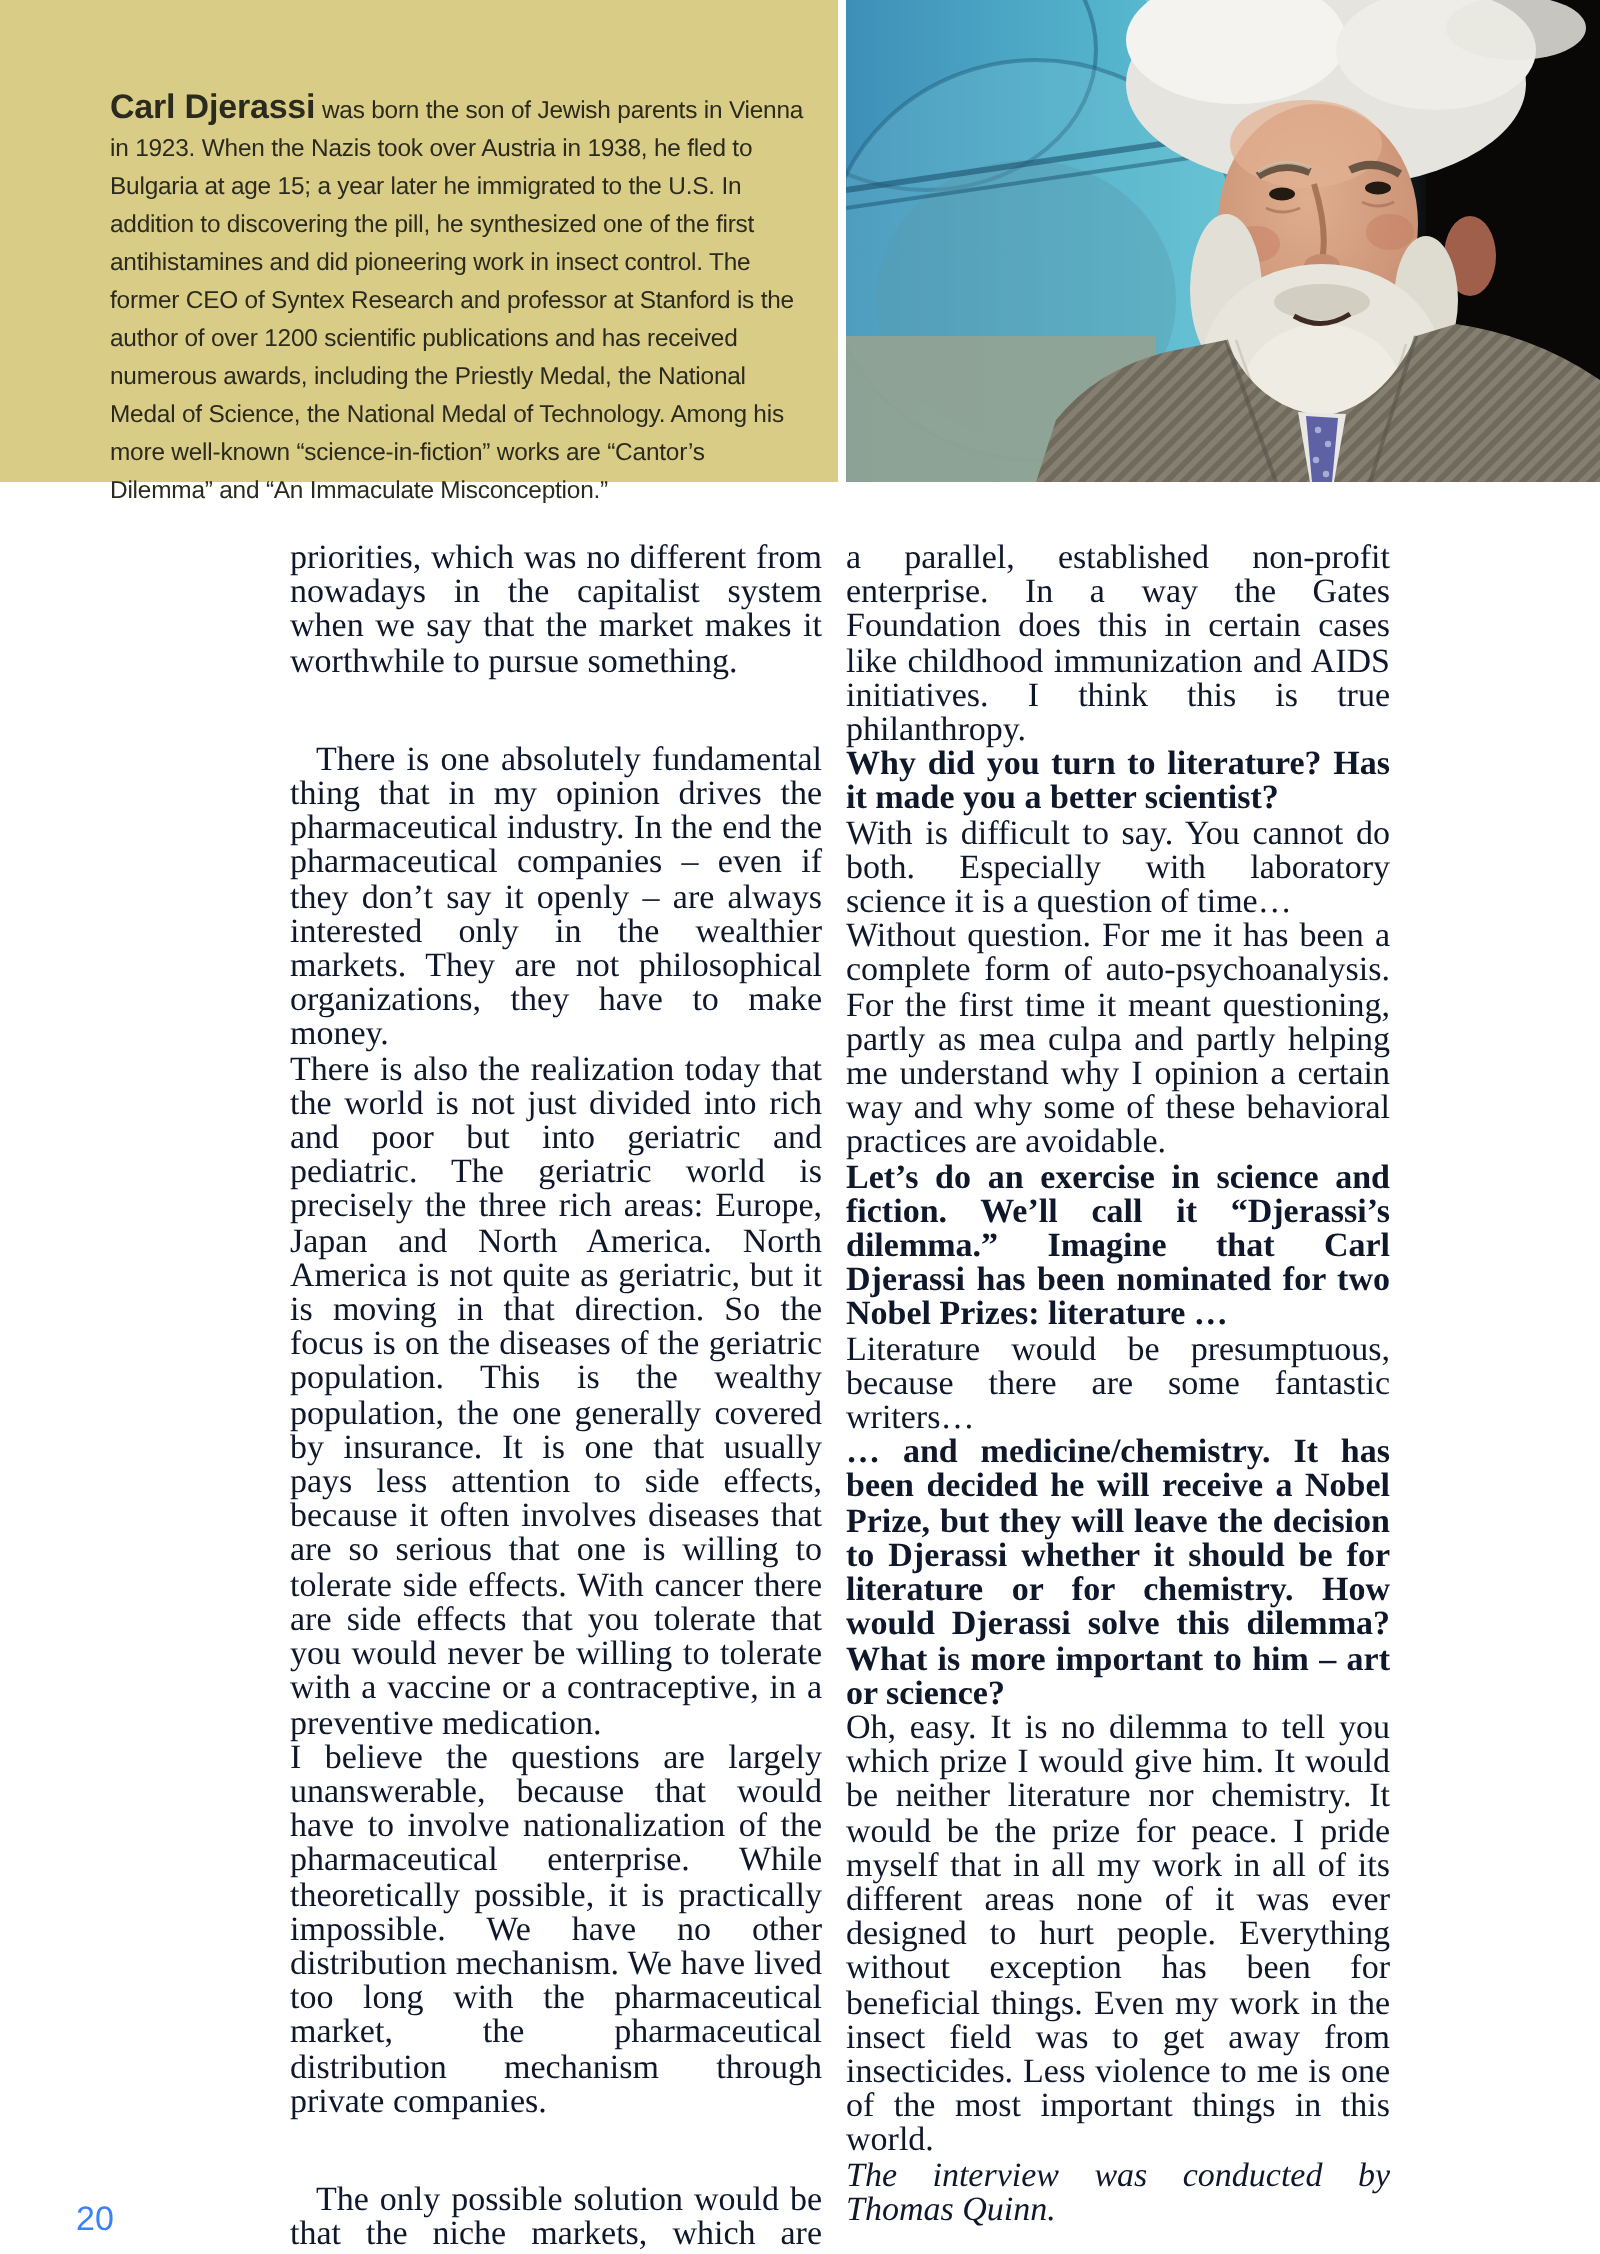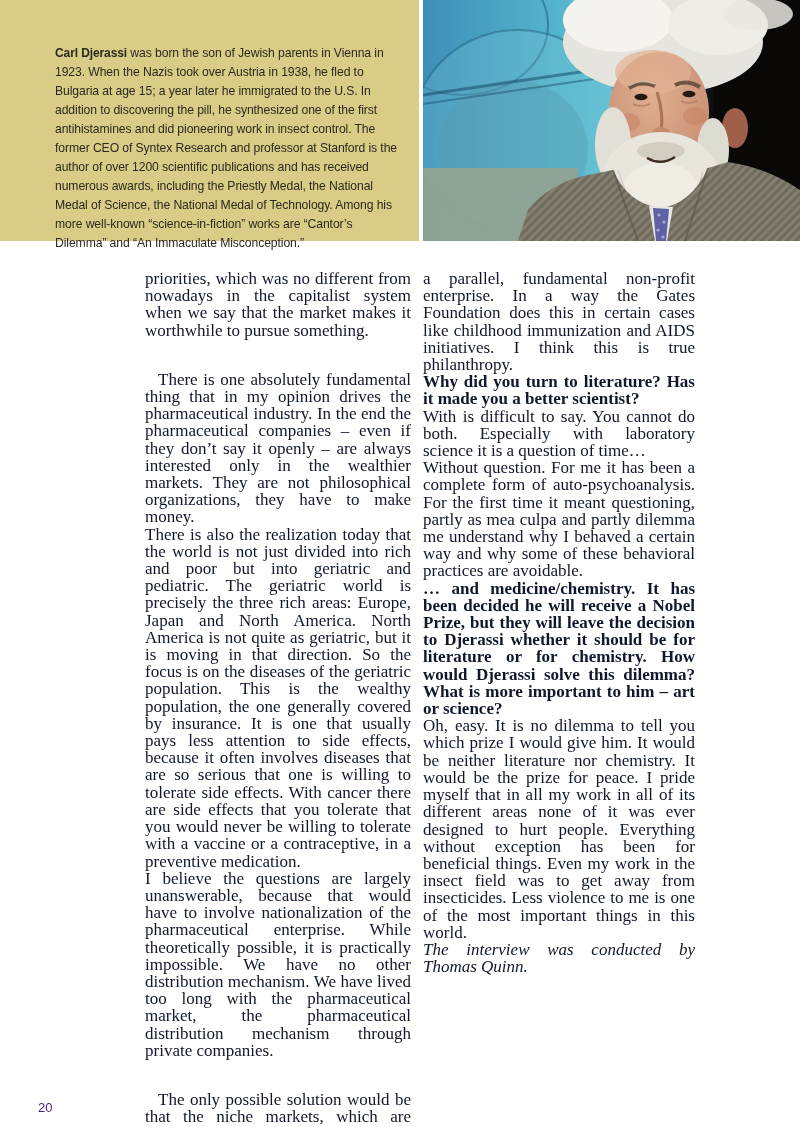--- a/index.html
+++ b/index.html
@@ -10,21 +10,21 @@
   }
   
   .bio-box {
     position:absolute; left:0; top:0; width:419px; height:241px;
     background:#d9cc86; box-sizing:border-box;
     padding:44px 14px 0 55px;
     font-family:"Liberation Sans", sans-serif;
     font-size:12.2px; line-height:19px; letter-spacing:-0.1px;
     color:#2b2a1f;
   }
-  .bio-box b { font-size:12px; }
+  .bio-box b { font-size:17px; }
   .photo {
     position:absolute; left:423px; top:0; width:377px; height:241px;
   }
   .photo svg { display:block; width:100%; height:100%; }
   
   .col {
     position:absolute; top:270px;
     font-size:17px; line-height:17.2px; color:#0f172a;
     text-align:justify;
   }
@@ -32,21 +32,21 @@
   #col-right { left:423px; width:272px; }
   .col p { margin:0; }
   .col p.para   { text-indent:13px;margin-top:32px; }
   .col p.q      { font-weight:bold; }
   .col p.credit { font-style:italic; }
   .col p.gap    { }
   
   .page-num {
     position:absolute; left:38px; top:1100px;
     font-family:"Liberation Sans", sans-serif;
-    font-size:13px; color:#4c1d95;
+    font-size:17px; color:#3b82f6;
   }
 </style>
 </head>
 <body>
 
 <div class="bio-box">
   <b>Carl Djerassi</b><span> was born the son of Jewish parents in Vienna in 1923. When the Nazis took over Austria in 1938, he fled to Bulgaria at age 15; a year later he immigrated to the U.S. In addition to discovering the pill, he synthesized one of the first antihistamines and did pioneering work in insect control. The former CEO of Syntex Research and professor at Stanford is the author of over 1200 scientific publications and has received numerous awards, including the Priestly Medal, the National Medal of Science, the National Medal of Technology. Among his more well-known “science-in-fiction” works are “Cantor’s Dilemma” and “An Immaculate Misconception.”</span>
 </div>
 
 <div class="photo">
@@ -137,22 +137,24 @@
 </div>
 
 <div class="col" id="col-left">
     <p class="cont">priorities, which was no different from nowadays in the capitalist system when we say that the market makes it worthwhile to pursue something.</p>
     <p class="para">There is one absolutely fundamental thing that in my opinion drives the pharmaceutical industry. In the end the pharmaceutical companies – even if they don’t say it openly – are always interested only in the wealthier markets. They are not philosophical organizations, they have to make money.</p>
     <p class="a">There is also the realization today that the world is not just divided into rich and poor but into geriatric and pediatric. The geriatric world is precisely the three rich areas: Europe, Japan and North America. North America is not quite as geriatric, but it is moving in that direction. So the focus is on the diseases of the geriatric population. This is the wealthy population, the one generally covered by insurance. It is one that usually pays less attention to side effects, because it often involves diseases that are so serious that one is willing to tolerate side effects. With cancer there are side effects that you tolerate that you would never be willing to tolerate with a vaccine or a contraceptive, in a preventive medication.</p>
     <p class="a">I believe the questions are largely unanswerable, because that would have to involve nationalization of the pharmaceutical enterprise. While theoretically possible, it is practically impossible. We have no other distribution mechanism. We have lived too long with the pharmaceutical market, the pharmaceutical distribution mechanism through private companies.</p>
     <p class="para">The only possible solution would be that the niche markets, which are important ones societally but are simply not attractive to the pharmaceutical industry, would have to be served by</p>
   </div>
 <div class="col" id="col-right">
-    <p class="cont">a parallel, fundamental non-profit enterprise. In a way the Gates Foundation does this in certain cases like childhood immunization and AIDS initiatives. I think this is true philanthropy.</p>
+    <p class="cont">a parallel, established non-profit enterprise. In a way the Gates Foundation does this in certain cases like childhood immunization and AIDS initiatives. I think this is true philanthropy.</p>
     <p class="q gap">Why did you turn to literature? Has it made you a better scientist?</p>
     <p class="a">With is difficult to say. You cannot do both. Especially with laboratory science it is a question of time…</p>
-    <p class="a">Without question. For me it has been a complete form of auto-psychoanalysis. For the first time it meant questioning, partly as mea culpa and partly dilemma me understand why I behaved a certain way and why some of these behavioral practices are avoidable.</p>
+    <p class="a">Without question. For me it has been a complete form of auto-psychoanalysis. For the first time it meant questioning, partly as mea culpa and partly helping me understand why I opinion a certain way and why some of these behavioral practices are avoidable.</p>
+    <p class="q gap">Let’s do an exercise in science and fiction. We’ll call it “Djerassi’s dilemma.” Imagine that Carl Djerassi has been nominated for two Nobel Prizes: literature …</p>
+    <p class="a">Literature would be presumptuous, because there are some fantastic writers…</p>
     <p class="q gap">… and medicine/chemistry. It has been decided he will receive a Nobel Prize, but they will leave the decision to Djerassi whether it should be for literature or for chemistry. How would Djerassi solve this dilemma? What is more important to him – art or science?</p>
     <p class="a">Oh, easy. It is no dilemma to tell you which prize I would give him. It would be neither literature nor chemistry. It would be the prize for peace. I pride myself that in all my work in all of its different areas none of it was ever designed to hurt people. Everything without exception has been for beneficial things. Even my work in the insect field was to get away from insecticides. Less violence to me is one of the most important things in this world.</p>
     <p class="credit gap">The interview was conducted by Thomas Quinn.</p>
   </div>
 
 <div class="page-num">20</div>
 
 </body></html>

